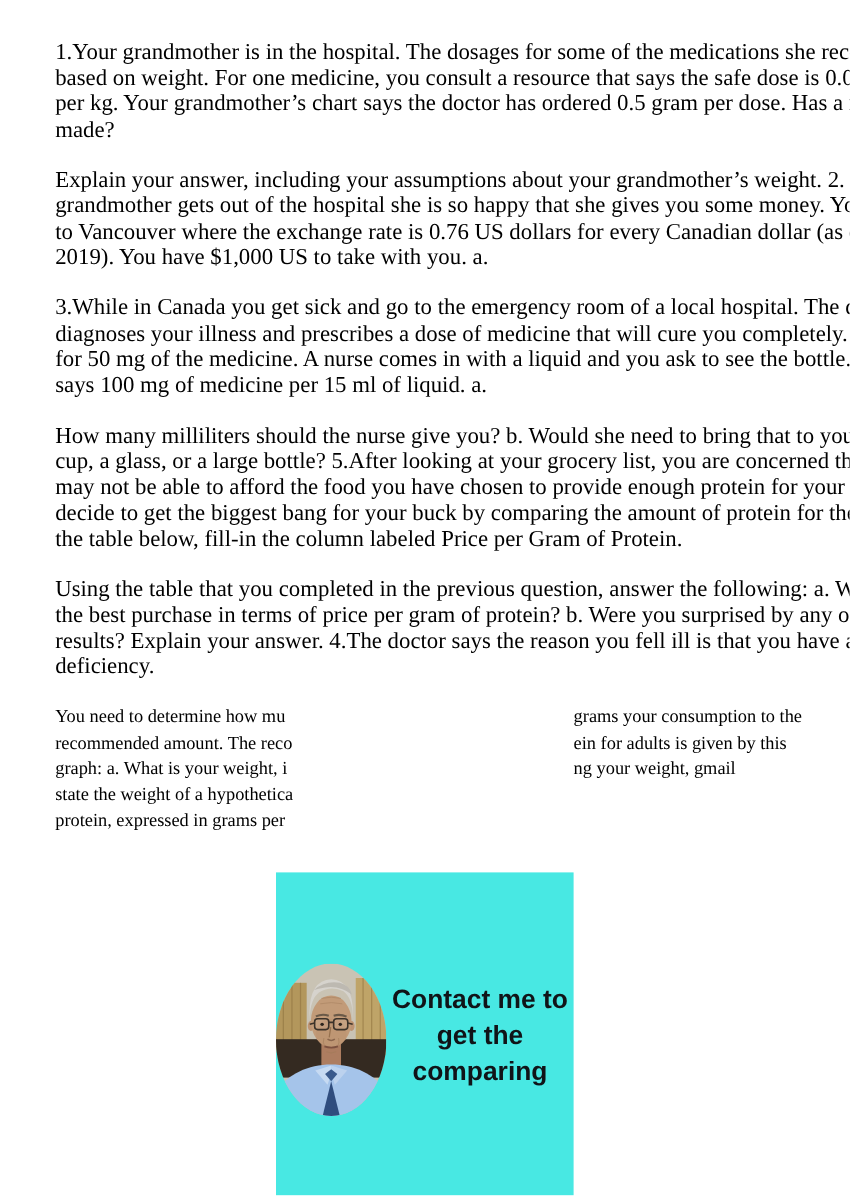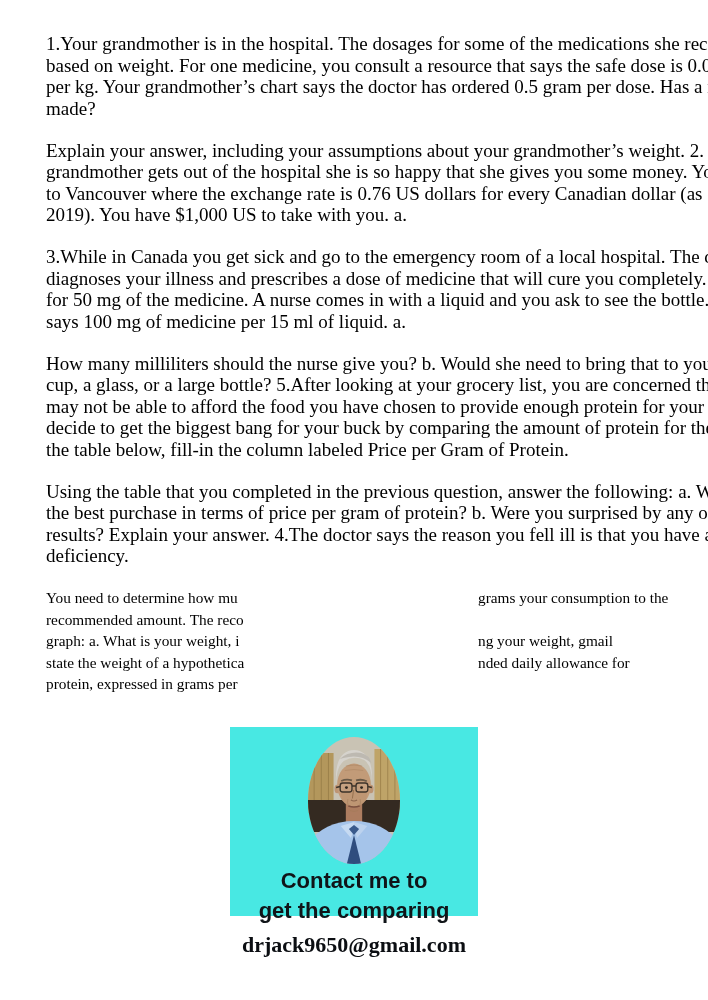--- a/index.html
+++ b/index.html
@@ -38,24 +38,24 @@
     position: absolute;
     left: 432px;
     top: 0;
     white-space: pre;
   }
   .overlay {
     position: absolute;
     left: 230px;
     top: 727px;
     width: 248px;
-    height: 189px;
+    height: 269px;
     background: #48e8e3;
     display: flex;
-    flex-direction: column;
+    flex-direction: row;
     align-items: center;
   }
   .photo-oval {
     margin-top: 10px;
     width: 92px;
     height: 127px;
     border-radius: 50%;
     overflow: hidden;
     flex: 0 0 auto;
   }
@@ -99,23 +99,23 @@
 cup, a glass, or a large bottle? 5.After looking at your grocery list, you are concerned that you
 may not be able to afford the food you have chosen to provide enough protein for your diet. So, you
 decide to get the biggest bang for your buck by comparing the amount of protein for the price. In
 the table below, fill-in the column labeled Price per Gram of Protein.</div>
     <div class="para">Using the table that you completed in the previous question, answer the following: a. Which item is
 the best purchase in terms of price per gram of protein? b. Were you surprised by any of your
 results? Explain your answer. 4.The doctor says the reason you fell ill is that you have a protein
 deficiency.</div>
     <div id="split-para">
       <div class="sline"><span>You need to determine how mu</span><span class="rfrag">grams your consumption to the</span></div>
-      <div class="sline"><span>recommended amount. The reco</span></div>
+      <div class="sline"><span>recommended amount. The reco</span><span class="rfrag">ein for adults is given by this</span></div>
       <div class="sline"><span>graph: a. What is your weight, i</span><span class="rfrag">ng your weight, gmail</span></div>
-      <div class="sline"><span>state the weight of a hypothetica</span><span class="rfrag">nded daily allowance for</span></div>
+      <div class="sline"><span>state the weight of a hypothetica</span></div>
       <div class="sline"><span>protein, expressed in grams per</span><span class="rfrag"></span></div>
     </div>
   </div>
 
 <div class="overlay" id="overlay-box" style="background: rgb(72, 232, 227);">
   <div class="photo-oval">
     <svg viewBox="0 0 90 127" preserveAspectRatio="none">
 
       <rect x="0" y="0" width="90" height="127" fill="#c9c3b4"></rect>
 
@@ -179,14 +179,13 @@
       <path d="M51,62 Q52,66 50.5,68.5" stroke="#a07b58" stroke-width="0.8" fill="none" opacity="0.6"></path>
 
       <path d="M39.5,69 Q45,71 50.5,69" stroke="#7d5240" stroke-width="1.5" fill="none"></path>
       <path d="M41,73.5 Q45,75.5 49,73.5" stroke="#a07b58" stroke-width="0.8" fill="none" opacity="0.6"></path>
     </svg>
   </div>
   <div class="contact-lines">
     <div class="contact-line">Contact me to</div>
     <div class="contact-line">get the comparing</div>
   </div>
-  <div class="email-line">drjack9650@gmail.com</div>
 </div>
 
 </body></html>

